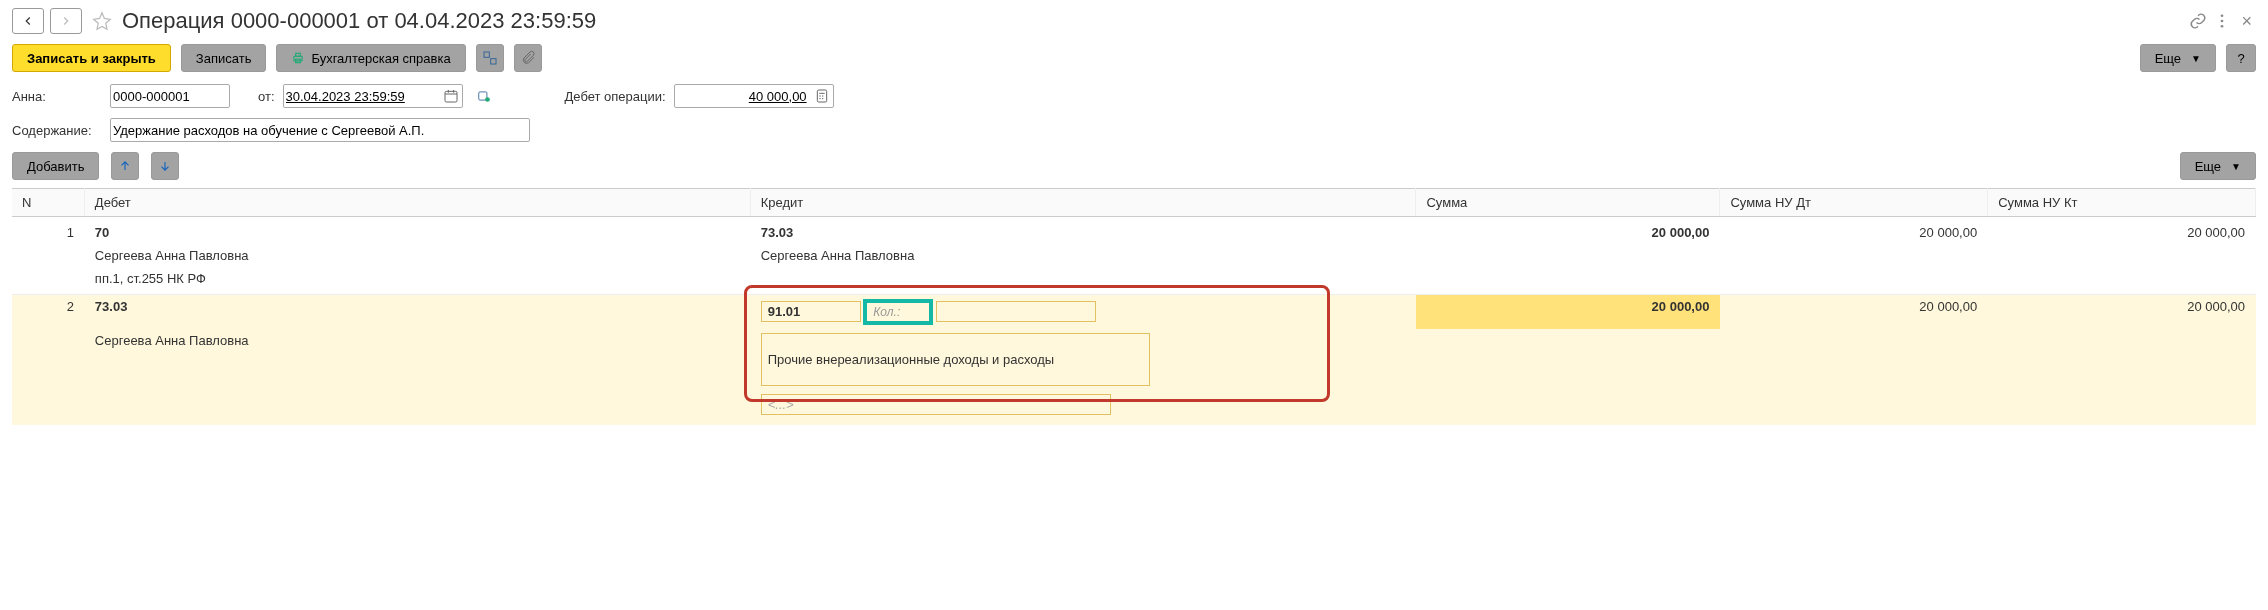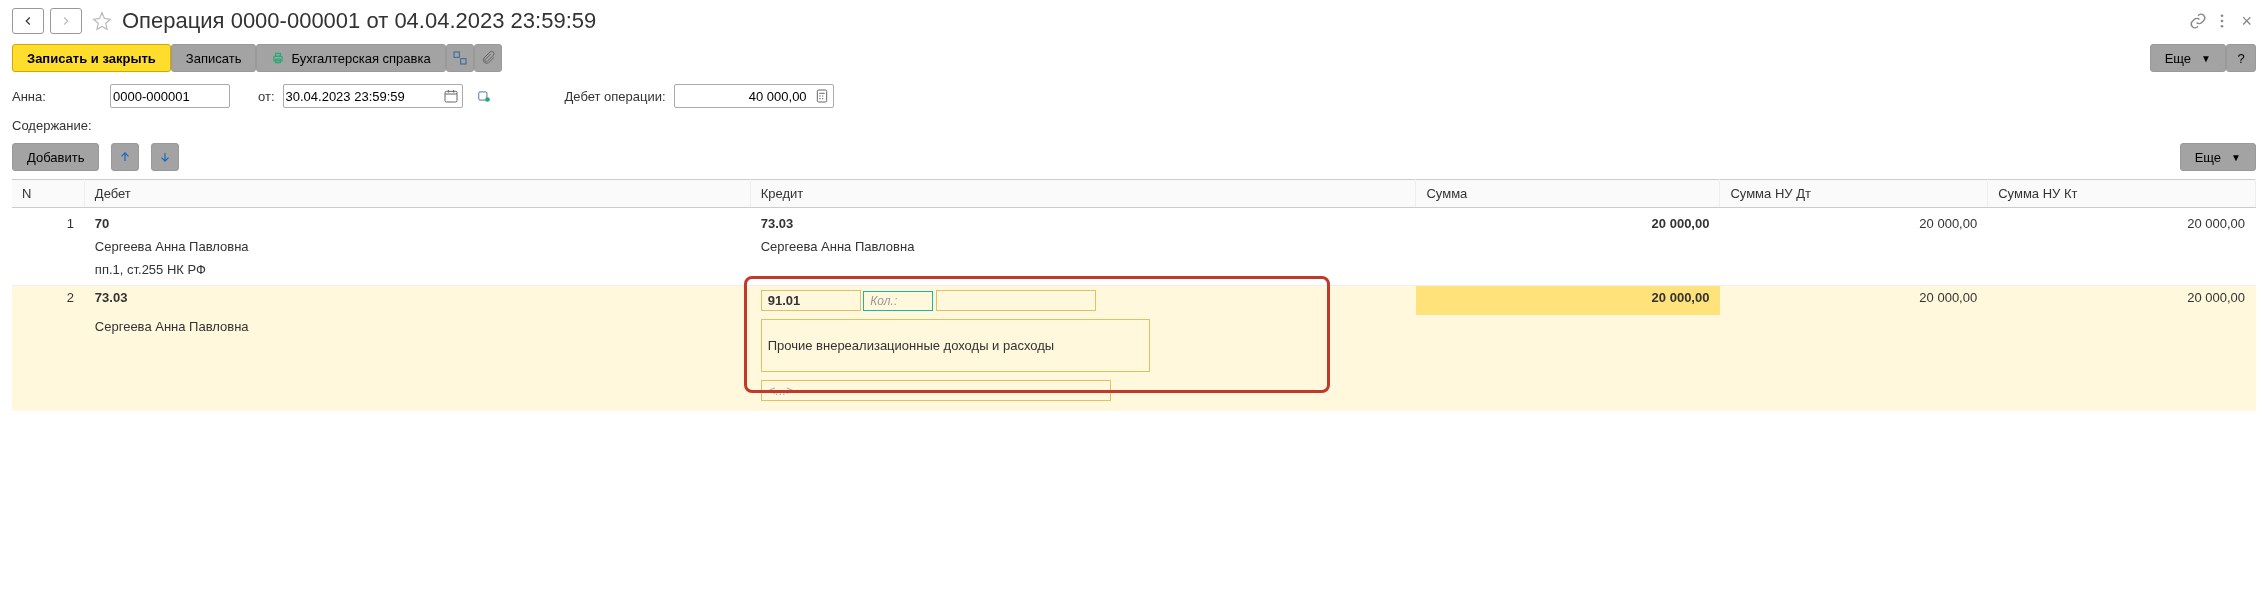--- a/index.html
+++ b/index.html
@@ -17,38 +17,38 @@
     border: 1px solid #999; background: #fff; border-radius: 3px;
     width: 32px; height: 26px; display: inline-flex; align-items: center; justify-content: center;
     cursor: pointer;
   }
   .nav-btn svg { width: 14px; height: 14px; }
   .star-icon { width: 20px; height: 20px; margin: 0 4px; }
   .page-title { font-size: 22px; font-weight: 400; color: #333; flex: 1; }
   .hdr-icon { width: 18px; height: 18px; cursor: pointer; color: #888; }
   .hdr-close { font-size: 18px; color: #888; cursor: pointer; padding: 0 4px;}
   
-  .toolbar-row { display: flex; align-items: flex-start; margin-bottom: 12px; }
+  .toolbar-row { display: flex; align-items: flex-start; gap: 10px; margin-bottom: 12px; }
   .btn {
     border: 1px solid #999; background: #a3a3a3; border-radius: 3px;
     padding: 5px 14px; cursor: pointer; font-size: 13px;
     display: inline-flex; align-items: center; gap: 6px; height: 28px;
   }
   .btn-primary { background: #ffdd2d; border-color: #d4a700; font-weight: bold; }
   .btn-icon { width: 28px; padding: 0; justify-content: center; }
   .spacer { flex: 1; }
   
   .form-row { display: flex; align-items: center; gap: 8px; margin-bottom: 10px; }
   .label { font-size: 13px; }
   input[type="text"] {
     border: 1px solid #aaa; border-radius: 2px; padding: 3px 2px;
     font-size: 13px; height: 24px;
   }
   .date-wrap { position: relative; display: inline-flex; align-items: center; }
-  .date-wrap input { padding-right: 26px; }
+  .date-wrap input { padding-right: 26px; text-decoration: underline; }
   .date-icon { position: absolute; right: 4px; width: 16px; height: 16px; color: #666; }
   .small-icon-btn { border:1px solid #999; border-radius:3px; width:26px; height:24px; display:inline-flex; align-items:center; justify-content:center; background:#fff; cursor:pointer;}
   
   .table-toolbar { display:flex; align-items:center; gap:12px; margin: 6px 0 8px; }
   
   table.grid { width: 100%; border-collapse: collapse; }
   table.grid th {
     text-align: left; font-weight: normal; font-size: 13px;
     border-top: 1px solid #ccc; border-bottom: 1px solid #ccc;
     border-right: 1px solid #eee;
@@ -165,20 +165,21 @@
     <input type="text" style="width: 160px; text-align: right;" value="40 000,00">
     <svg class="date-icon" viewBox="0 0 24 24">
         <rect x="5" y="3" width="14" height="18" rx="2" fill="none" stroke="#666" stroke-width="1.5"></rect>
         <path d="M8 8h8M8 12h2M12 12h2M8 16h2M12 16h2" stroke="#666" stroke-width="1.5"></path>
       </svg>
   </div>
 </div>
 
 <div class="form-row">
   <span class="label" style="width:90px;">Содержание:</span>
+  <input type="text" style="width: 420px;" value="Удержание расходов на обучение с Сергеевой А.П.">
 </div>
 
 <div class="table-toolbar">
   <button class="btn">Добавить</button>
   <button class="btn btn-icon">
     <svg width="14" height="14" viewBox="0 0 24 24">
         <path d="M12 19V5M6 11l6-6 6 6" fill="none" stroke="#1565c0" stroke-width="2"></path>
       </svg>
   </button>
   <button class="btn btn-icon">
@@ -230,21 +231,21 @@
           <td></td>
           <td></td>
     </tr>
   </tbody>
   <tbody class="row2">
     <tr>
       <td class="num">2</td>
       <td class="bold">73.03</td>
       <td>
         <span class="bold" style="display:inline-block; width:100px; border:1px solid #e0c060; padding:2px 6px;">91.01</span>
-        <span class="kol-label" style="display:inline-block; width:70px; border:1px solid #14b8a6; padding:2px 6px; margin-left:-1px;">Кол.:</span>
+        <span class="kol-label" style="display:inline-block; width:70px; border:4px solid #14b8a6; padding:2px 6px; margin-left:-1px;">Кол.:</span>
         <span style="display:inline-block; width:160px; border:1px solid #e0c060; padding:2px 6px; margin-left:-1px;">&nbsp;</span>
       </td>
       <td class="num col-sum-cell">20 000,00</td>
       <td class="num">20 000,00</td>
       <td class="num">20 000,00</td>
     </tr>
     <tr>
       <td></td>
       <td>Сергеева Анна Павловна</td>
       <td>

